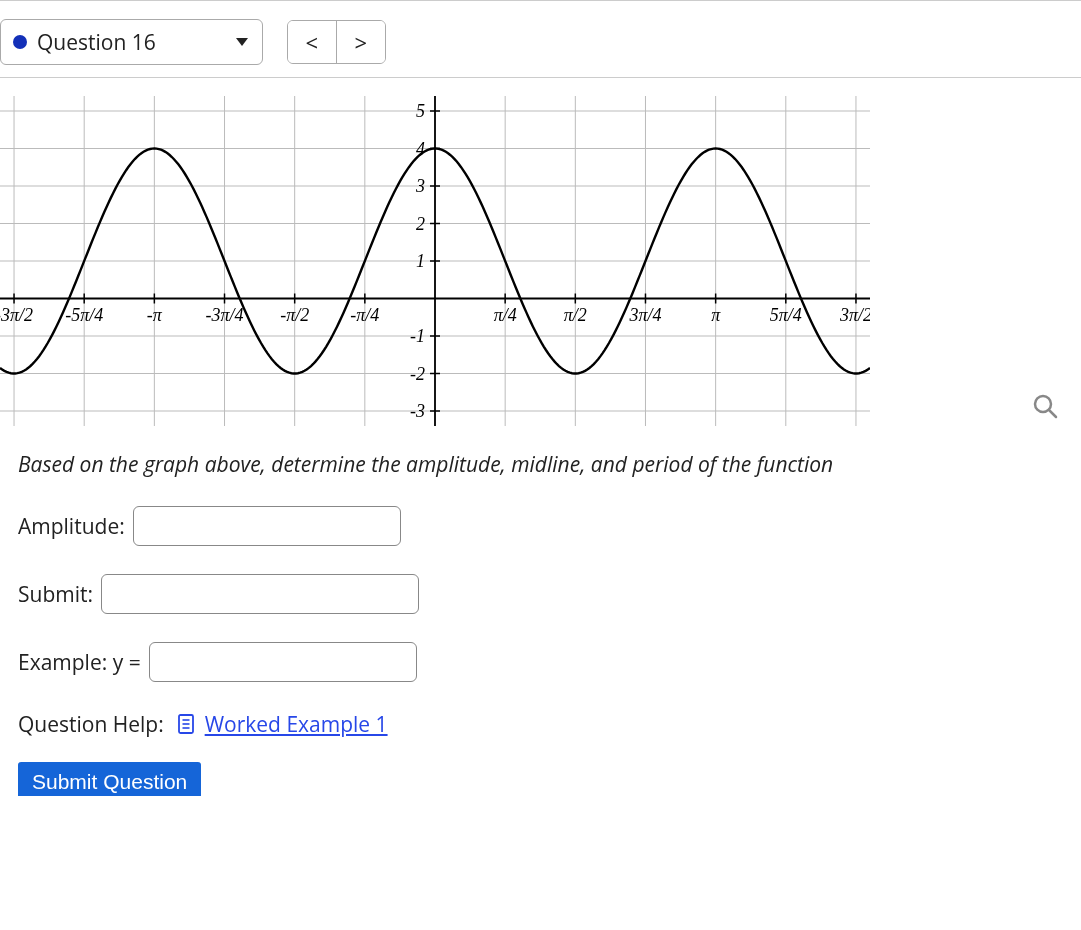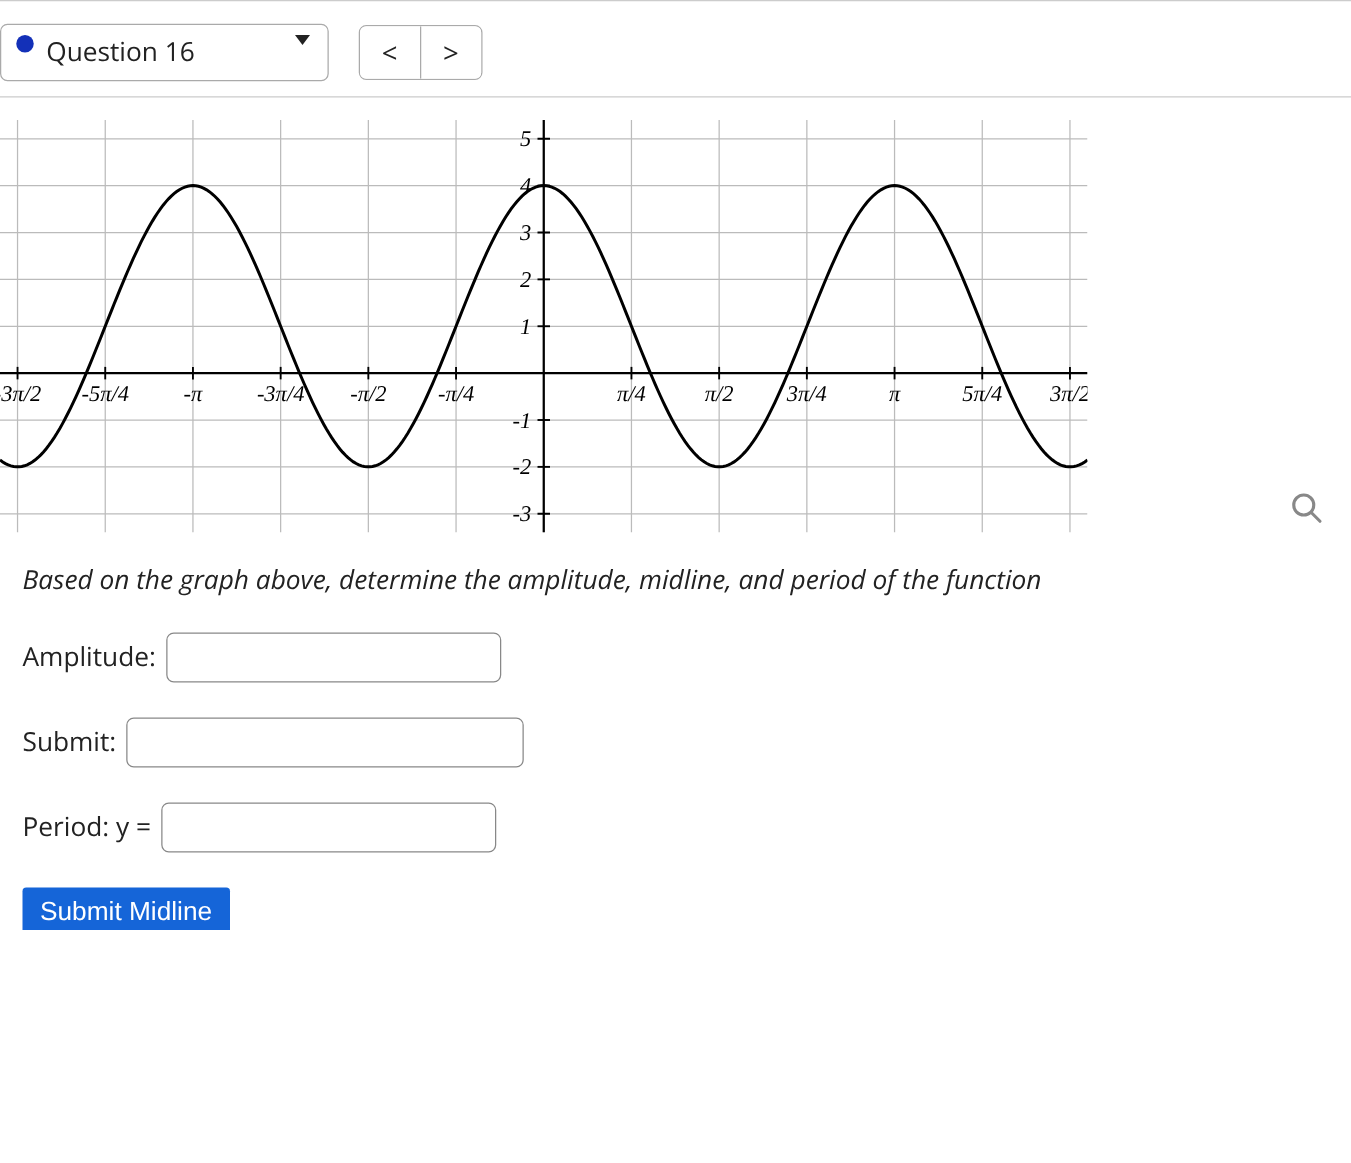--- a/index.html
+++ b/index.html
@@ -16,20 +16,21 @@
   }
   .qheader {
     display: flex;
     align-items: center;
     gap: 24px;
     padding: 0 0 12px 0;
     border-bottom: 1px solid #ccc;
   }
   .qselect {
     display: flex;
+    align-items: center;
     border: 1px solid #aaa;
     border-radius: 6px;
     padding: 8px 14px 8px 12px;
     cursor: pointer;
     gap: 10px;
   }
   .status-dot {
     width: 14px; height: 14px; border-radius: 50%; background: #1330b8;
   }
   .qtitle { font-size: 21px; }
@@ -213,20 +214,32 @@
       <span>Amplitude:</span>
       <input class="ans-input" type="text" style="">
     </div>
 
     <div class="field-row">
       <span>Submit:</span>
       <input class="ans-input wide" type="text" style="">
     </div>
 
     <div class="field-row">
-      <span>Period: y =</span>
+      <span>Example: y =</span>
       <input class="ans-input" type="text" style="">
     </div>
 
-
-    <button class="submit-btn">Submit Midline</button>
+    <div class="help-row">
+      <span>Question Help:</span>
+      <span class="help-icon">
+        <svg width="18" height="20" viewBox="0 0 18 20">
+          <rect x="2" y="1" width="14" height="18" rx="1.5" fill="none" stroke="#2747e8" stroke-width="1.8"></rect>
+          <line x1="5.5" y1="6" x2="12.5" y2="6" stroke="#2747e8" stroke-width="1.6"></line>
+          <line x1="5.5" y1="10" x2="12.5" y2="10" stroke="#2747e8" stroke-width="1.6"></line>
+          <line x1="5.5" y1="14" x2="12.5" y2="14" stroke="#2747e8" stroke-width="1.6"></line>
+        </svg>
+      </span>
+      <a class="help-link">Worked Example 1</a>
+    </div>
+
+    <button class="submit-btn">Submit Question</button>
   </div>
 </div>
 
 </body></html>

